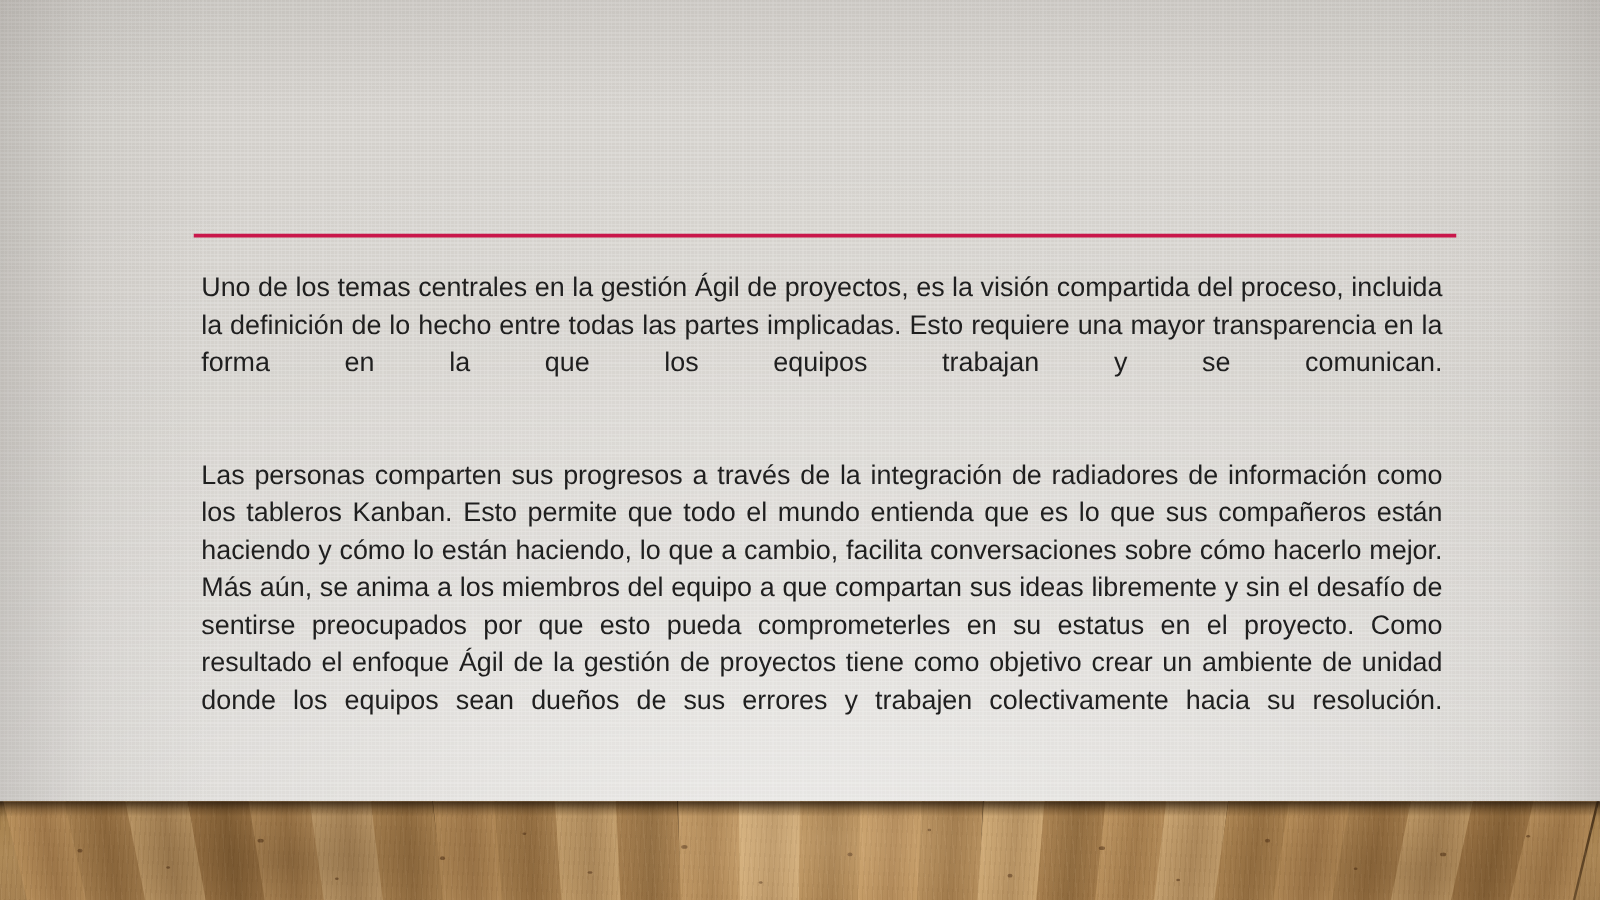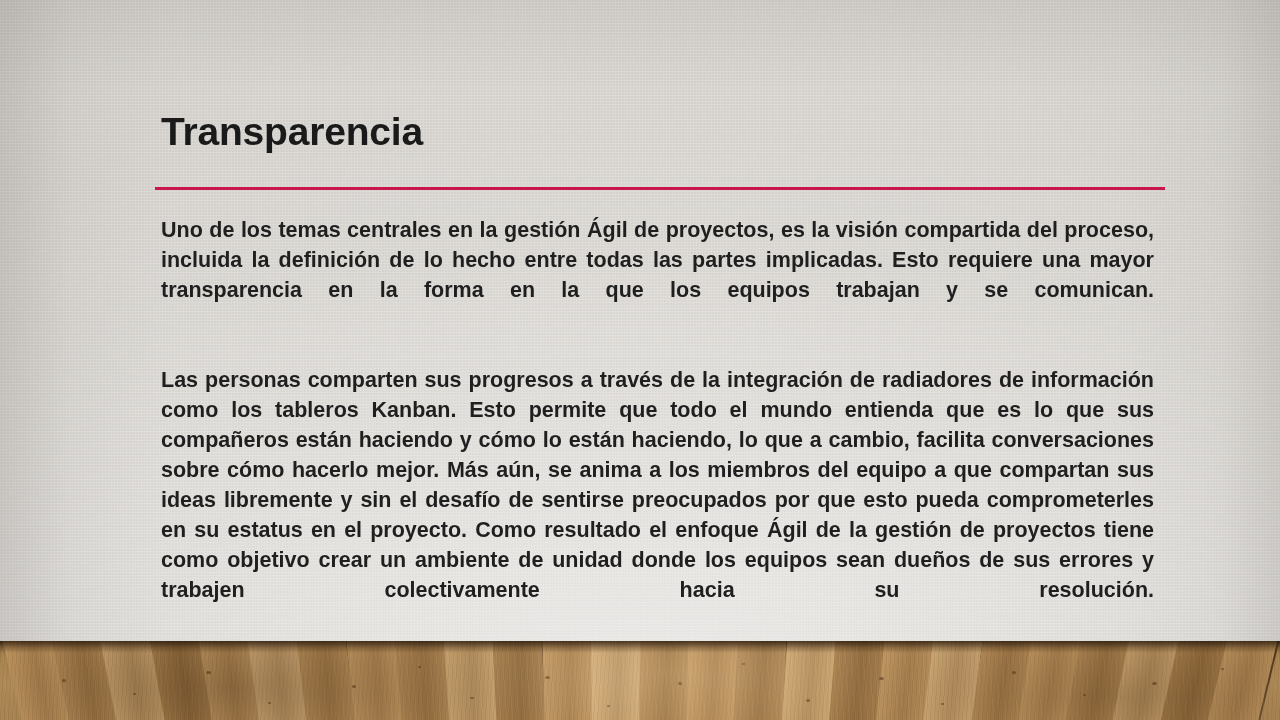--- a/index.html
+++ b/index.html
@@ -167,21 +167,20 @@
     width: 993px;
     color: #1f1f1f;
     font-size: 21.5px;
     line-height: 30px;
     text-align: justify;
   }
   .body p {
     margin: 0;
     text-align: justify;
     text-justify: inter-word;
-    font-weight: bold;
   }
   .body p.spacer {
     height: 30px;
     margin: 0;
   }
   
   .body p::after {
     content: "";
     display: inline-block;
     width: 100%;
@@ -189,21 +188,20 @@
 </style>
 </head>
 <body>
 
 <div class="slide">
 
   <div class="wall"></div>
   <div class="wall-grain"></div>
   <div class="wall-vignette"></div>
 
-  <h1 class="title">Transparencia</h1>
 
   <div class="divider"></div>
 
   <div class="body">
     <p>Uno de los temas centrales en la gestión Ágil de proyectos, es la visión compartida del proceso, incluida la definición de lo hecho entre todas las partes implicadas. Esto requiere una mayor transparencia en la forma en la que los equipos trabajan y se comunican.</p>
     <p class="spacer"></p>
     <p>Las personas comparten sus progresos a través de la integración de radiadores de información como los tableros Kanban. Esto permite que todo el mundo entienda que es lo que sus compañeros están haciendo y cómo lo están haciendo, lo que a cambio, facilita conversaciones sobre cómo hacerlo mejor. Más aún, se anima a los miembros del equipo a que compartan sus ideas libremente y sin el desafío de sentirse preocupados por que esto pueda comprometerles en su estatus en el proyecto. Como resultado el enfoque Ágil de la gestión de proyectos tiene como objetivo crear un ambiente de unidad donde los equipos sean dueños de sus errores y trabajen colectivamente hacia su resolución.</p>
   </div>
 
   <div class="floor">

